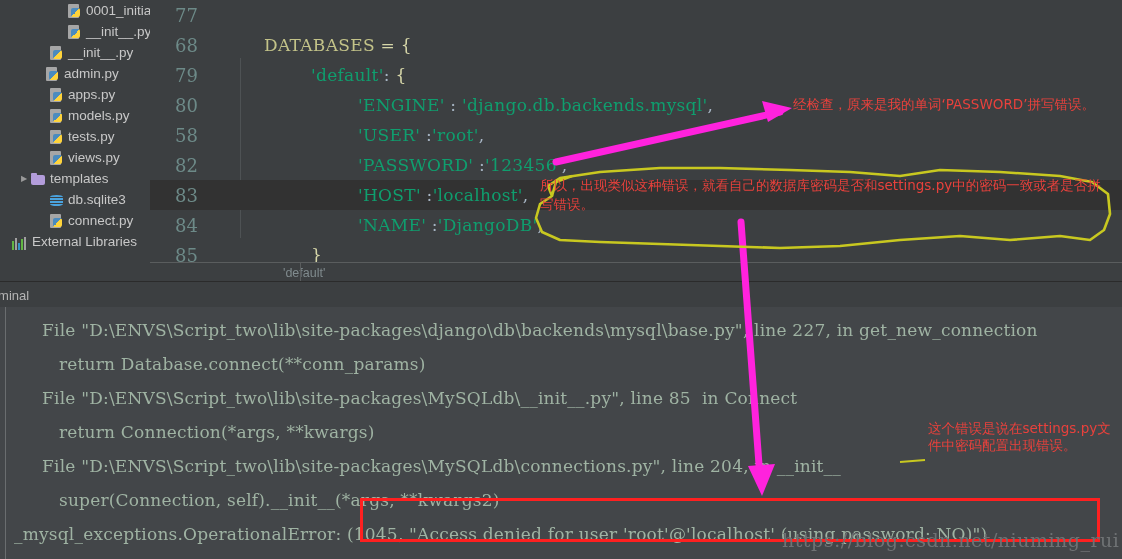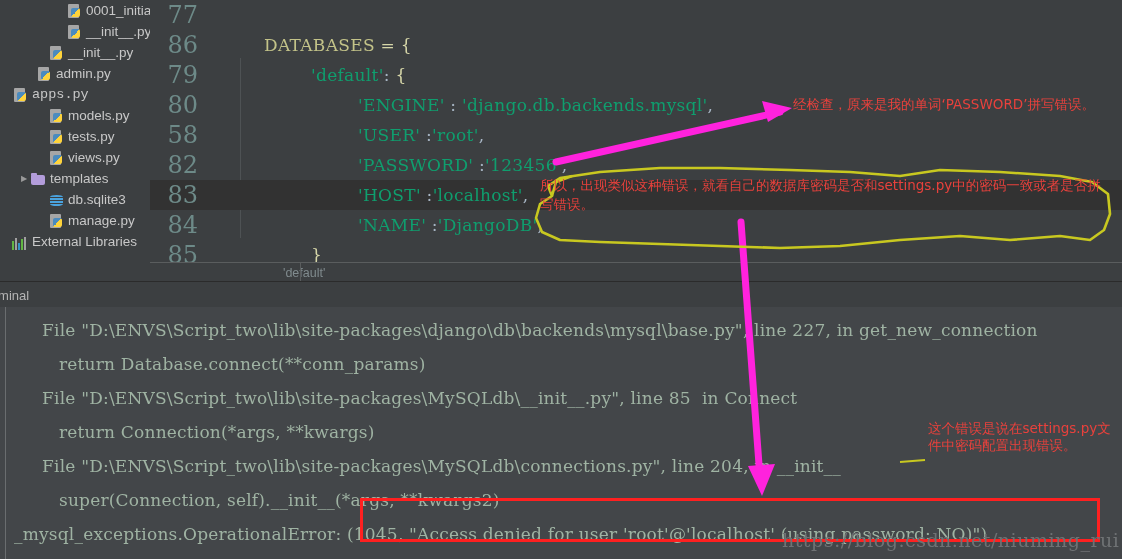--- a/index.html
+++ b/index.html
@@ -104,21 +104,21 @@
     height: 30px;
     display: flex;
     align-items: center;
   }
   .code-line.current { background: #323232; }
   .gutter {
     width: 48px; min-width: 48px;
     text-align: right; padding-right: 10px;
     color: #6d8a88;
     font-family: "DejaVu Serif", serif;
-    font-size: 24px;
+    font-size: 18px;
   }
   .code-text {
     flex: 1;
     white-space: pre;
     font-family: "DejaVu Serif", serif;
     font-size: 17px;
     color: #a9b7c6;
     letter-spacing: 0.3px;
   }
   .tok-name  { color: #c3c389; }
@@ -240,26 +240,26 @@
         <div class="tree-row" style="padding-left: 54px;">
           <span class="arrow-cell"></span>
           <span class="ico ico-py"></span>
           <span class="tree-label">__init__.py</span>
         </div>
         <div class="tree-row" style="padding-left: 36px;">
           <span class="arrow-cell"></span>
           <span class="ico ico-py"></span>
           <span class="tree-label">__init__.py</span>
         </div>
-        <div class="tree-row" style="padding-left: 24px;">
+        <div class="tree-row" style="padding-left: 32px;">
           <span class="arrow-cell"></span>
           <span class="ico ico-py"></span>
           <span class="tree-label">admin.py</span>
         </div>
-        <div class="tree-row" style=" font-family: Liberation Mono, monospace;">
+        <div class="tree-row" style="padding-left: 36px;">
           <span class="arrow-cell"></span>
           <span class="ico ico-py"></span>
           <span class="tree-label">apps.py</span>
         </div>
         <div class="tree-row" style="padding-left: 36px;">
           <span class="arrow-cell"></span>
           <span class="ico ico-py"></span>
           <span class="tree-label">models.py</span>
         </div>
         <div class="tree-row" style="padding-left: 36px;">
@@ -278,21 +278,21 @@
           <span class="tree-label">templates</span>
         </div>
         <div class="tree-row" style="padding-left: 36px;">
           <span class="arrow-cell"></span>
           <span class="ico ico-db"></span>
           <span class="tree-label">db.sqlite3</span>
         </div>
         <div class="tree-row" style="padding-left: 36px;">
           <span class="arrow-cell"></span>
           <span class="ico ico-py"></span>
-          <span class="tree-label">manage.py</span>
+          <span class="tree-label">connect.py</span>
         </div>
         <div class="tree-row" style="padding-left: 0px;">
           <span class="arrow-cell"></span>
           <span class="ico ico-libs">
             <i></i>
             <i></i>
             <i></i>
             <i></i>
             <i></i>
           </span>
@@ -305,21 +305,21 @@
   </div>
 
   <div id="editor">
     <div id="gutter-strip"></div>
     <div id="code-lines">
         <div class="code-line">
           <span class="gutter">77</span>
           <span class="code-text" style="padding-left: 56px;"></span>
         </div>
         <div class="code-line">
-          <span class="gutter">86</span>
+          <span class="gutter">68</span>
           <span class="code-text" style="padding-left: 56px;"><span class="tok-name">DATABASES</span><span class="tok-op"> = </span><span class="tok-brace">{</span></span>
         </div>
         <div class="code-line">
           <span class="gutter">79</span>
           <span class="code-text" style="padding-left: 103px;"><span class="tok-str">'default'</span><span class="tok-punct">: </span><span class="tok-brace">{</span></span>
         </div>
         <div class="code-line">
           <span class="gutter">80</span>
           <span class="code-text" style="padding-left: 150px;"><span class="tok-str">'ENGINE'</span><span class="tok-punct"> : </span><span class="tok-str">'django.db.backends.mysql'</span><span class="tok-punct">,</span></span>
         </div>

